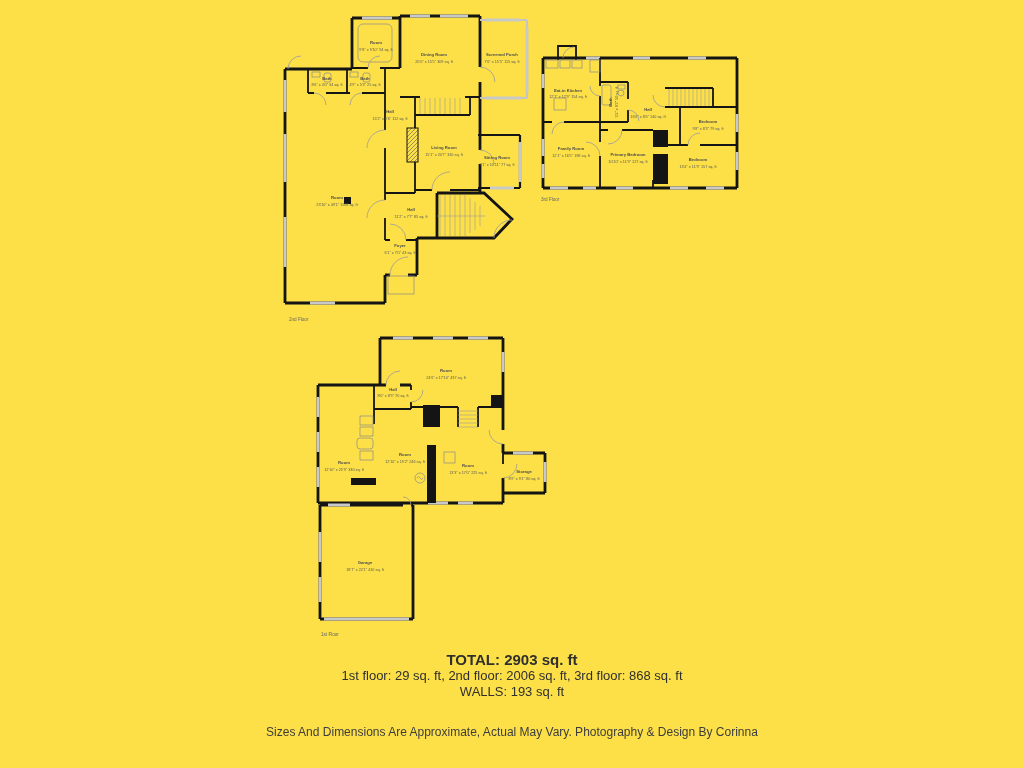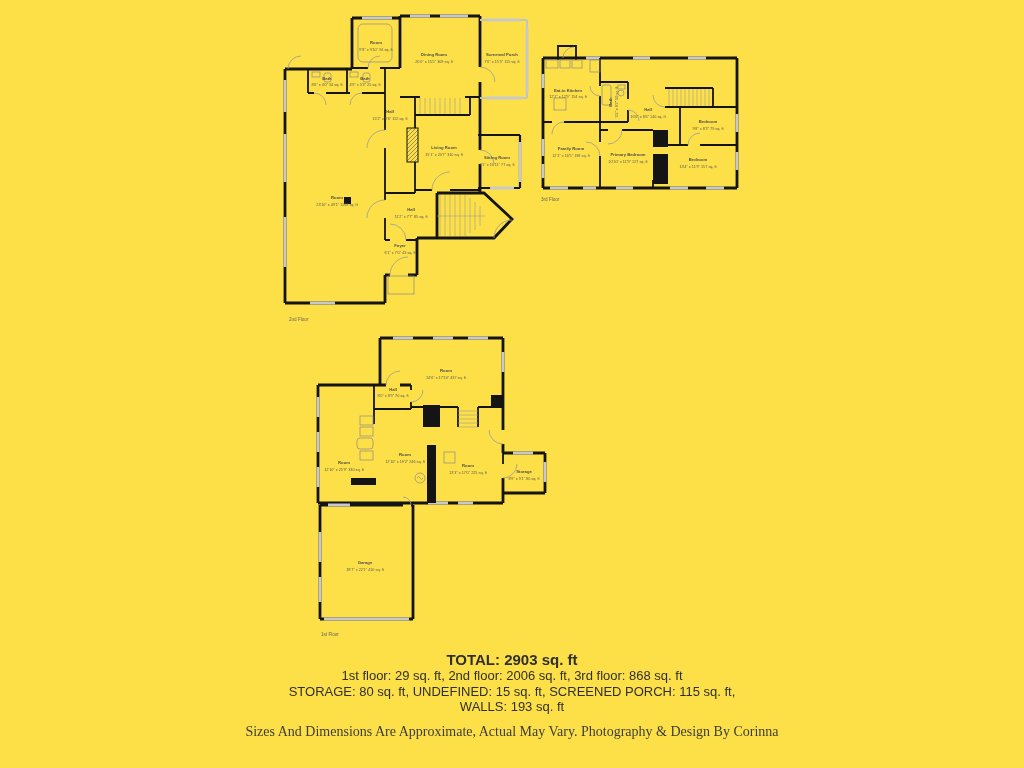--- a/index.html
+++ b/index.html
@@ -18,21 +18,21 @@
   .blk{fill:#141414;stroke:none;}
   .gdoor{stroke:#c9c9c9;stroke-width:3;fill:none;}
   .lblName{font-family:"Liberation Sans",sans-serif;font-size:4.2px;font-weight:600;
            fill:#4d4d4d;text-anchor:middle;}
   .lblDims{font-family:"Liberation Sans",sans-serif;font-size:3.8px;fill:#5a5a5a;text-anchor:middle;}
   .cap{font-family:"Liberation Sans",sans-serif;font-size:4.6px;fill:#666;}
   
   .summary{position:absolute;left:0;top:651px;width:1024px;text-align:center;color:#2f2f2f;}
   .total{font-size:15px;font-weight:700;line-height:17px;}
   .sline{font-size:13px;line-height:15.6px;}
-  .foot{font-size:14px;color:#3d3d3d;margin-top:9px;font-family:Liberation Serif, serif;}
+  .foot{font-size:12px;color:#3d3d3d;margin-top:26px;}
 </style>
 </head>
 <body>
 
 <div id="canvas">
 
   <svg class="plan" style="left:280px;top:12px" width="250" height="315" viewBox="0 0 250 315">
     <defs>
       <pattern id="hatchA" width="4" height="4" patternUnits="userSpaceOnUse">
         <path d="M0,4 L4,0" stroke="#555" stroke-width="0.6"></path>
@@ -234,18 +234,17 @@
       <text class="lblDims" x="216" y="148">8'9" x 9'1" 80 sq. ft</text>
       <text class="lblName" x="57" y="232">Garage</text>
       <text class="lblDims" x="57" y="239">18'7" x 22'1" 410 sq. ft</text>
     </g>
     <text class="cap" x="13" y="304">1st Floor</text>
   </svg>
 
   <div class="summary">
     <div class="total">TOTAL: 2903 sq. ft</div>
     <div class="sline">1st floor: 29 sq. ft, 2nd floor: 2006 sq. ft, 3rd floor: 868 sq. ft</div>
-    <div class="sline">STORAGE: 80 sq. ft, UNDEFINED: 15 sq. ft, SCREENED PORCH: 115 sq. ft,</div>
     <div class="sline">WALLS: 193 sq. ft</div>
     <div class="foot">Sizes And Dimensions Are Approximate, Actual May Vary. Photography &amp; Design By Corinna</div>
   </div>
 
 </div>
 
 </body></html>

